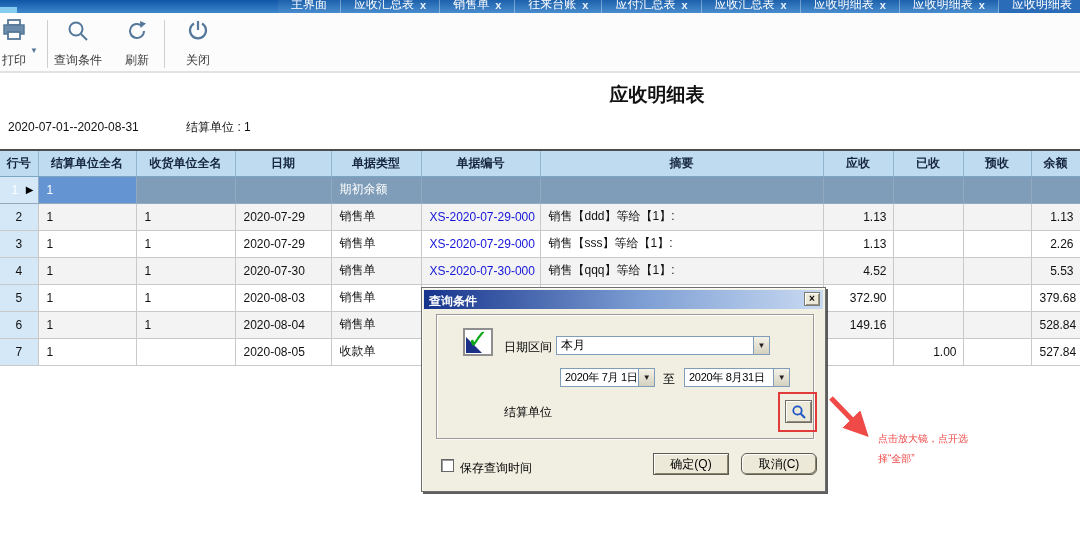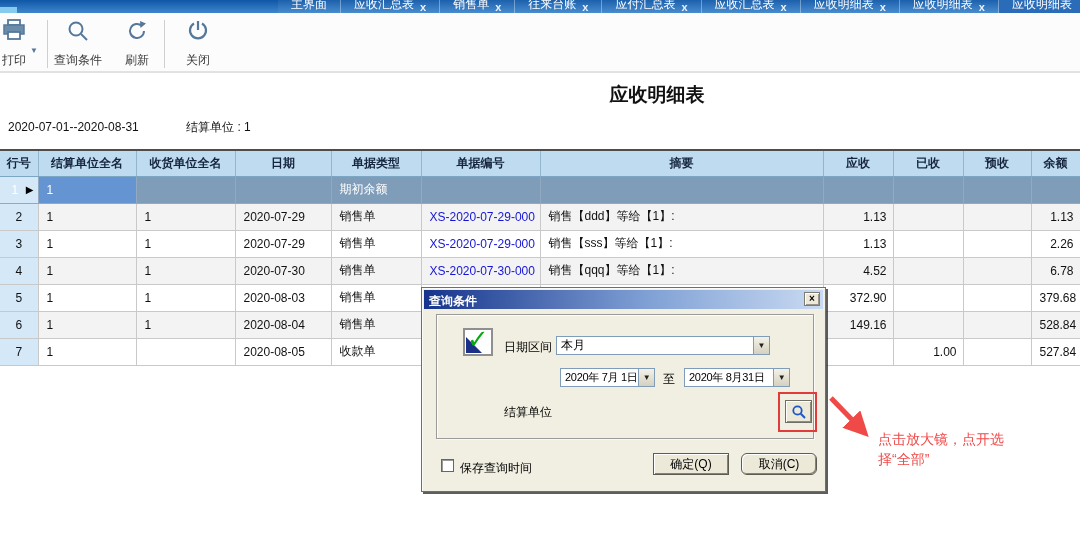--- a/index.html
+++ b/index.html
@@ -4,21 +4,21 @@
 <style>
   * { margin:0; padding:0; box-sizing:border-box; }
   html,body { width:1080px; height:547px; overflow:hidden; background:#fff;
     font-family:"Liberation Sans","DejaVu Sans",sans-serif; }
   .win { position:relative; width:1080px; height:547px; background:#fff; overflow:hidden; }
 
   
   .tabbar { position:absolute; left:0; top:0; width:1080px; height:13px; overflow:hidden;
     background:linear-gradient(#0f57a7,#3e86cc); display:flex; padding-left:278px; }
   .corner-chip { position:absolute; left:0; top:7px; width:17px; height:6px; background:#85cbee; }
-  .tab { position:relative; flex:0 0 auto; display:flex; align-items:flex-end; gap:6px;
+  .tab { position:relative; flex:0 0 auto; display:flex; align-items:center; gap:6px;
     padding:0 13px; color:#fff; font-size:12px; border-right:1px solid rgba(255,255,255,.35);
     background:rgba(255,255,255,.06); white-space:nowrap; }
   .tab span { margin-top:-4px; display:inline-block; }
   .tab.active { background:#2a6cb8; }
   .tclose { font-size:11px; font-weight:bold; color:#eaf2fb; }
 
   
   .toolbar { position:absolute; left:0; top:13px; width:1080px; height:60px; background:#fcfcfc;
     border-bottom:2px solid #e2e2e2; }
   .tbtn { position:absolute; top:6px; height:50px; display:flex; flex-direction:column;
@@ -84,21 +84,21 @@
     border:1px solid #666; box-shadow:inset 1px 1px 0 #9b9b9b; }
   .btn3d { position:absolute; top:165px; width:76px; height:22px; background:#ece9d8;
     border:1px solid #5c5c52; box-shadow:inset 1px 1px 0 #fff, inset -1px -1px 0 #87836f;
     font-size:12px; color:#000; text-align:center; line-height:20px; }
 
   
   .redbox { position:absolute; left:778px; top:392px; width:39px; height:40px;
     border:2px solid #e23b3b; z-index:30; }
   .arrow-svg { position:absolute; left:822px; top:392px; z-index:30; }
   .anno-text { position:absolute; left:878px; top:429px; width:190px; color:#f04a4a;
-    font-size:14px; line-height:20px; z-index:30; }
+    font-size:10px; line-height:20px; z-index:30; }
 </style>
 </head>
 <body>
 
 <div class="win">
 
   <div class="tabbar">
       <div class="tab">
         <span>主界面</span>
       </div>
@@ -253,21 +253,21 @@
           <td class="a-c rownum">4</td>
           <td class="a-l">1</td>
           <td class="a-l">1</td>
           <td class="a-l">2020-07-30</td>
           <td class="a-l">销售单</td>
           <td class="a-l link">XS-2020-07-30-000</td>
           <td class="a-l">销售【qqq】等给【1】:</td>
           <td class="a-r">4.52</td>
           <td class="a-r"></td>
           <td class="a-r"></td>
-          <td class="a-r">6.78</td>
+          <td class="a-r">5.53</td>
         </tr>
         <tr class="">
           <td class="a-c rownum">5</td>
           <td class="a-l">1</td>
           <td class="a-l">1</td>
           <td class="a-l">2020-08-03</td>
           <td class="a-l">销售单</td>
           <td class="a-l"></td>
           <td class="a-l"></td>
           <td class="a-r">372.90</td>

